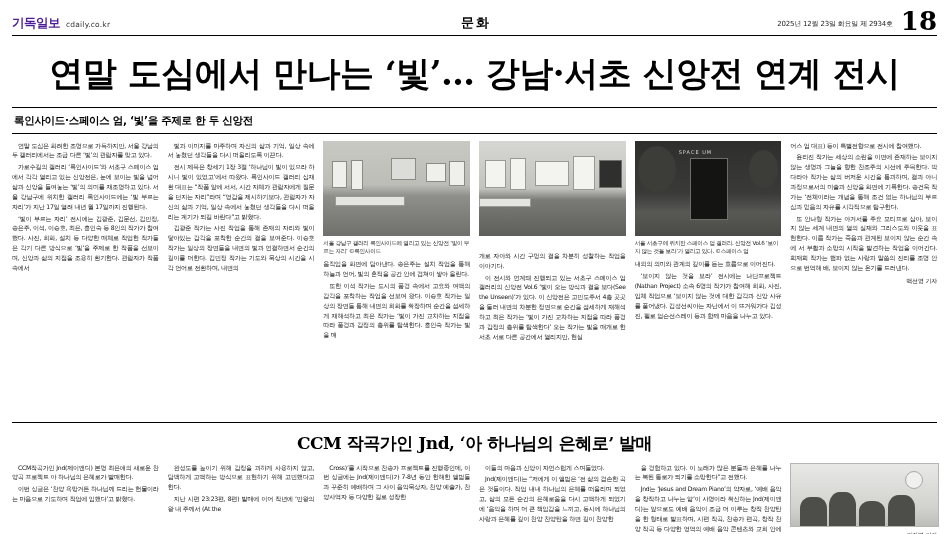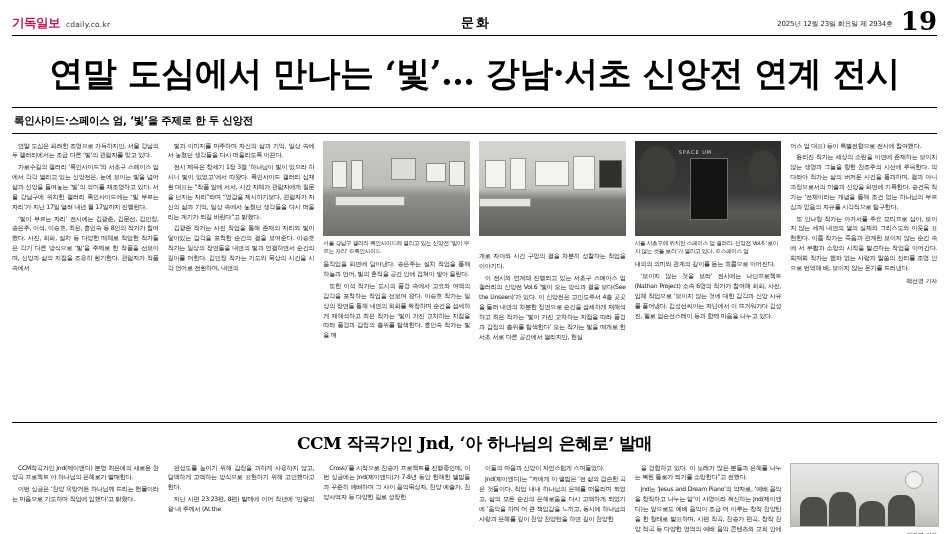--- a/index.html
+++ b/index.html
@@ -34,21 +34,21 @@
   .mast-left {
     display: flex;
     align-items: baseline;
     gap: 6px;
   }
   .mast-logo {
     font-family: "DejaVu Serif", "Liberation Serif", serif;
     font-weight: bold;
     font-size: 12.5px;
     letter-spacing: -0.5px;
-    color: #be185d;
+    color: #4c1d95;
   }
   .mast-url {
     font-size: 7.5px;
     color: #333;
     letter-spacing: 0.2px;
   }
   .mast-center {
     position: absolute;
     left: 3px; right: 0;
     text-align: center;
@@ -268,21 +268,21 @@
 <div class="page">
 
   <div class="masthead">
     <div class="mast-left">
       <span class="mast-logo">기독일보</span>
       <span class="mast-url">cdaily.co.kr</span>
     </div>
     <div class="mast-center">문화</div>
     <div class="mast-right">
       <span class="mast-date">2025년 12월 23일 화요일 제 2934호</span>
-      <span class="mast-pageno">19</span>
+      <span class="mast-pageno">18</span>
     </div>
   </div>
 
   <div class="headline-wrap">
     <div class="headline">연말 도심에서 만나는 ‘빛’… 강남·서초 신앙전 연계 전시</div>
   </div>
   <div class="subhead-rule-top"></div>
   <div class="subhead">록인사이드·스페이스 엄, ‘빛’을 주제로 한 두 신앙전</div>
 
   <div class="cols">

